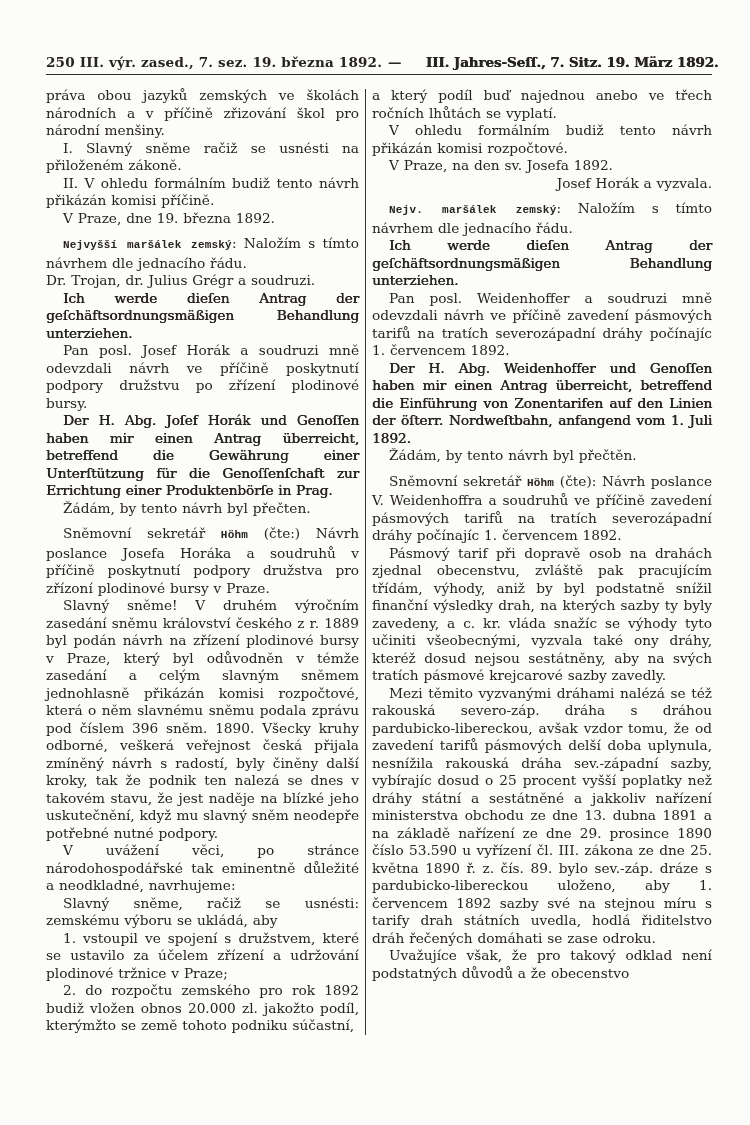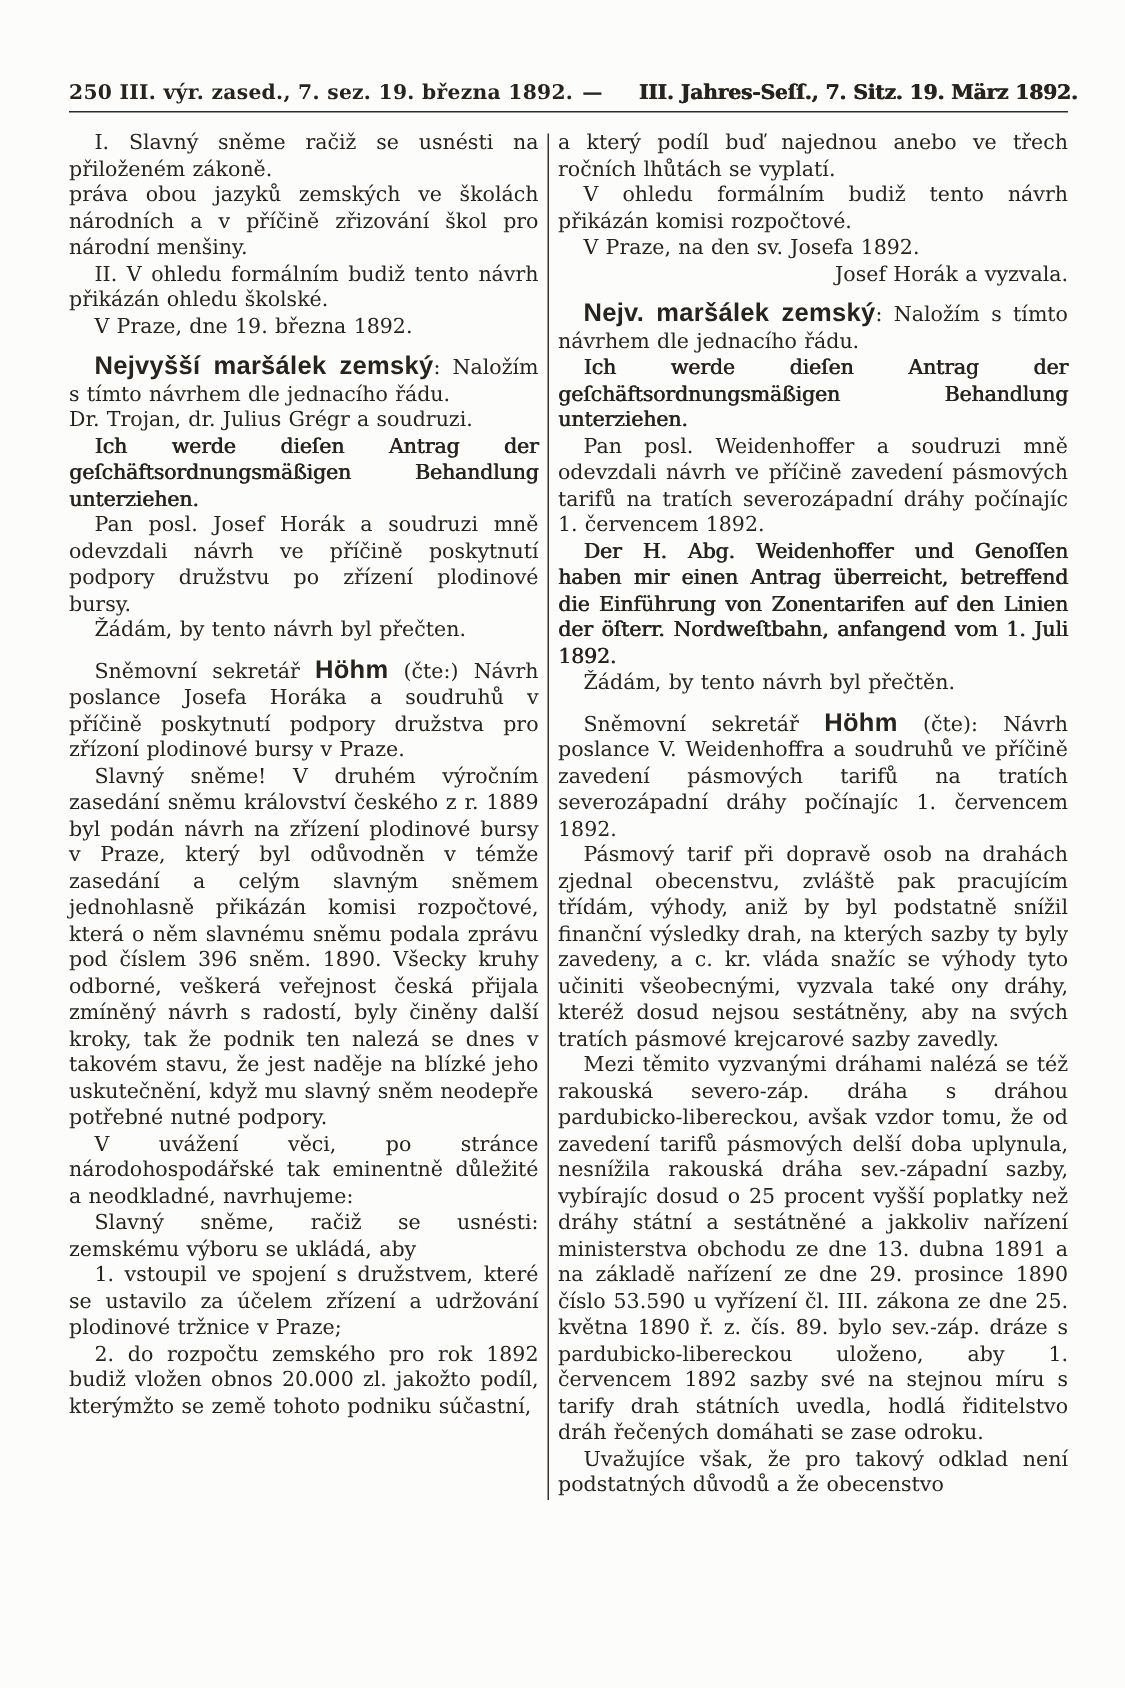--- a/index.html
+++ b/index.html
@@ -53,47 +53,48 @@
   p.indent { text-indent: 17px; }
   p.gap-before { margin-top: 8px; }
   p.align-right { text-align: right; }
   
   .fraktur, .frak {
     text-shadow: 0.45px 0 0 currentColor;
     letter-spacing: -0.1px;
     margin-left: 18px;
   }
   .speaker {
-    font-family: Liberation Sans, sans-serif;
+    font-family: Liberation Mono, monospace;
     font-weight: bold;
-    font-size: 17px;
+    font-size: 11px;
     letter-spacing: 0.2px;
   }
 </style>
 </head>
 <body>
 
 <div class="page">
 
   <div class="header">
     <span>250 III. výr. zased., 7. sez. 19. března 1892.</span>
     <span class="sep">—</span>
     <span class="frak">III. Jahres-Seſſ., 7. Sitz. 19. März 1892.</span>
   </div>
 
   <div class="columns">
     <div class="col col-left">
+        <p class="para"><span>práva obou jazyků zemských ve školách národních a v příčině zřizování škol pro národní menšiny.</span></p>
         <p class="para indent"><span>I. Slavný sněme račiž se usnésti na přiloženém zákoně.</span></p>
-        <p class="para"><span>práva obou jazyků zemských ve školách národních a v příčině zřizování škol pro národní menšiny.</span></p>
-        <p class="para indent"><span>II. V ohledu formálním budiž tento návrh přikázán ohledu školské.</span></p>
+        <p class="para indent"><span>II. V ohledu formálním budiž tento návrh přikázán komisi příčině.</span></p>
         <p class="para indent"><span>V Praze, dne 19. března 1892.</span></p>
         <p class="para indent gap-before"><span class="speaker">Nejvyšší maršálek zemský</span><span>: Naložím s tímto návrhem dle jednacího řádu.</span></p>
         <p class="para"><span>Dr. Trojan, dr. Julius Grégr a soudruzi.</span></p>
         <p class="para indent fraktur" lang="de"><span>Ich werde dieſen Antrag der geſchäftsordnungsmäßigen Behandlung unterziehen.</span></p>
         <p class="para indent"><span>Pan posl. Josef Horák a soudruzi mně odevzdali návrh ve příčině poskytnutí podpory družstvu po zřízení plodinové bursy.</span></p>
+        <p class="para indent fraktur" lang="de"><span>Der H. Abg. Joſef Horák und Genoſſen haben mir einen Antrag überreicht, betreffend die Gewährung einer Unterſtützung für die Genoſſenſchaft zur Errichtung einer Produktenbörſe in Prag.</span></p>
         <p class="para indent"><span>Žádám, by tento návrh byl přečten.</span></p>
         <p class="para indent gap-before"><span>Sněmovní sekretář </span><span class="speaker">Höhm</span><span> (čte:) Návrh poslance Josefa Horáka a soudruhů v příčině poskytnutí podpory družstva pro zřízoní plodinové bursy v Praze.</span></p>
         <p class="para indent"><span>Slavný sněme! V druhém výročním zasedání sněmu království českého z r. 1889 byl podán návrh na zřízení plodinové bursy v Praze, který byl odůvodněn v témže zasedání a celým slavným sněmem jednohlasně přikázán komisi rozpočtové, která o něm slavnému sněmu podala zprávu pod číslem 396 sněm. 1890. Všecky kruhy odborné, veškerá veřejnost česká přijala zmíněný návrh s radostí, byly činěny další kroky, tak že podnik ten nalezá se dnes v takovém stavu, že jest naděje na blízké jeho uskutečnění, když mu slavný sněm neodepře potřebné nutné podpory.</span></p>
         <p class="para indent"><span>V uvážení věci, po stránce národohospodářské tak eminentně důležité a neodkladné, navrhujeme:</span></p>
         <p class="para indent"><span>Slavný sněme, račiž se usnésti: zemskému výboru se ukládá, aby</span></p>
         <p class="para indent"><span>1. vstoupil ve spojení s družstvem, které se ustavilo za účelem zřízení a udržování plodinové tržnice v Praze;</span></p>
         <p class="para indent"><span>2. do rozpočtu zemského pro rok 1892 budiž vložen obnos 20.000 zl. jakožto podíl, kterýmžto se země tohoto podniku súčastní,</span></p>
       </div>
     <div class="divider"></div>
     <div class="col col-right">

